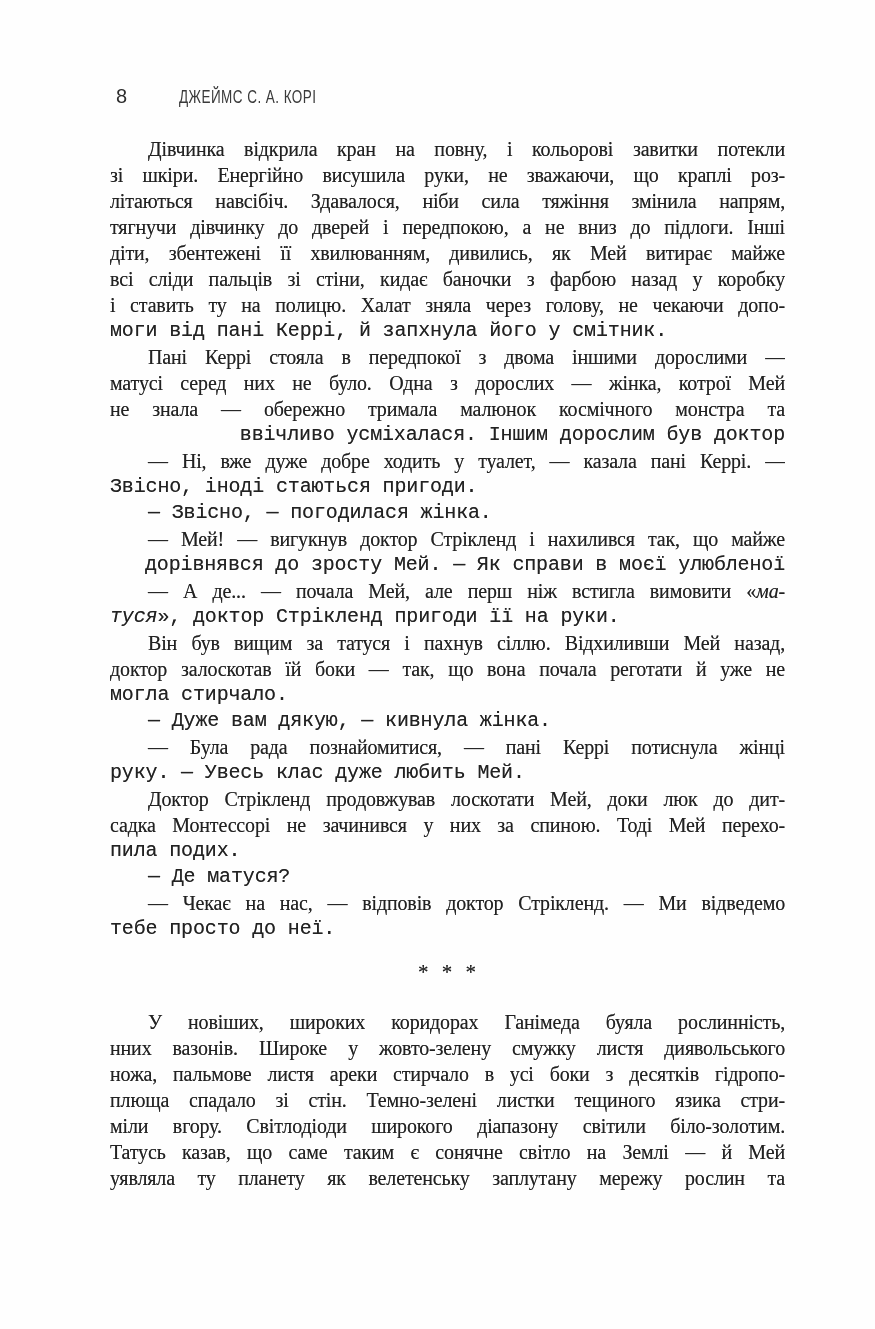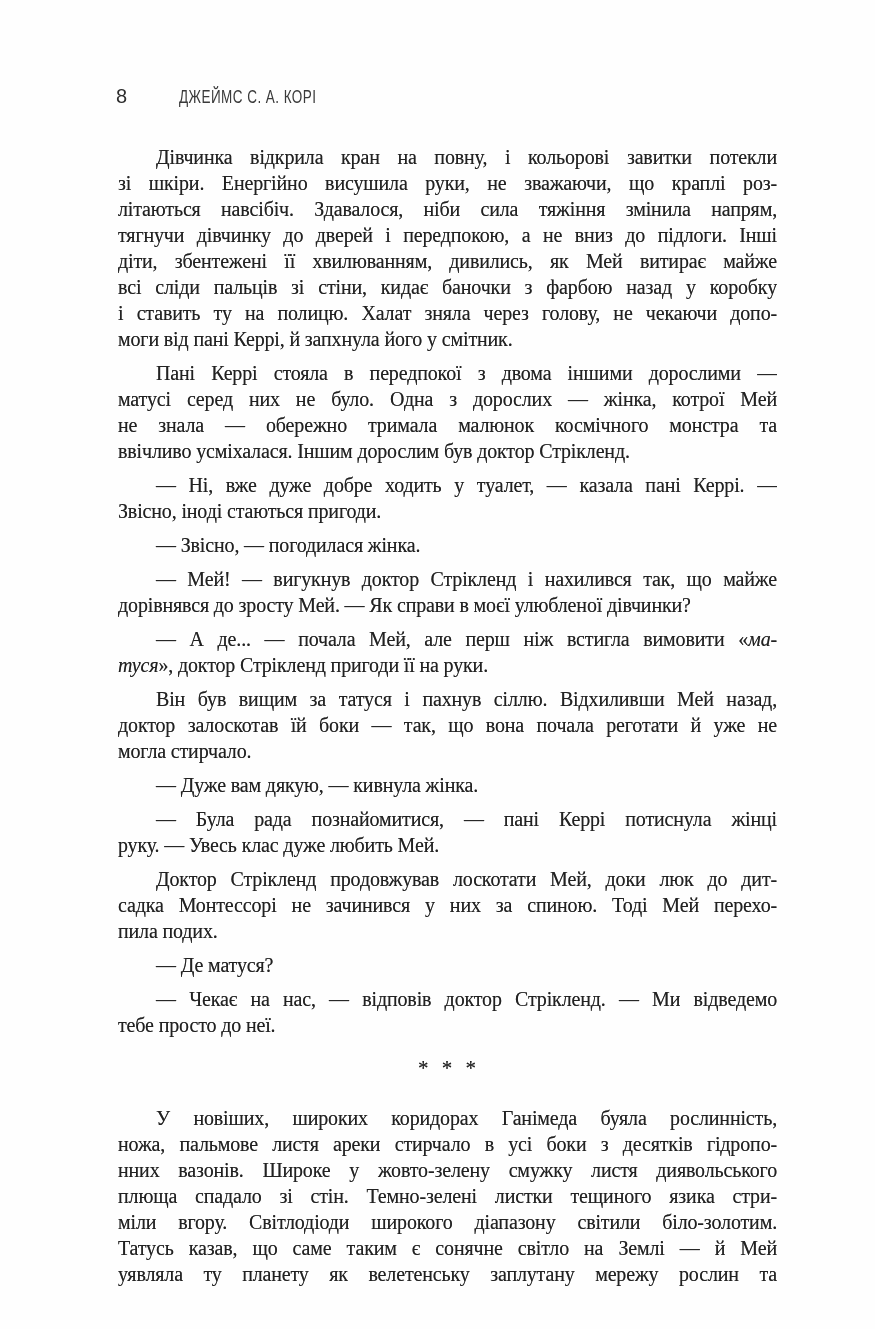--- a/index.html
+++ b/index.html
@@ -36,30 +36,30 @@
     transform-origin:left bottom;
     white-space:nowrap;
   }
   .text-block{
     position:absolute;left:110px;top:136px;width:675px;
     color:var(--text);
     font-size:20px;
     letter-spacing:-0.15px;
     text-shadow:0 0 0.4px rgba(0,0,0,0.5);
   }
-  .paragraph{margin:8px;}
+  .paragraph{margin:0;}
   .line{
     line-height:26px;
     max-height:26px;
     overflow:hidden;
     text-align:justify;
     text-align-last:justify;
   }
   .line.first{text-indent:38px;}
-  .line.last{text-align:right;text-align-last:left;}
+  .line.last{text-align:right;text-align-last:left;font-family:Liberation Mono, monospace;}
   .separator{
     line-height:26px;
     height:26px;
     margin:17px 0 24px 0;
     text-align:center;
     text-align-last:center;
     word-spacing:6px;
     letter-spacing:1px;
     font-size:21px;
   }
@@ -125,21 +125,21 @@
       <div class="paragraph">
         <div class="line first last"><span>— Де матуся?</span></div>
       </div>
       <div class="paragraph">
         <div class="line first"><span>— Чекає на нас, — відповів доктор Стрікленд. — Ми відведемо</span></div>
         <div class="line last"><span>тебе просто до неї.</span></div>
       </div>
       <div class="separator">* * *</div>
       <div class="paragraph">
         <div class="line first"><span>У новіших, широких коридорах Ганімеда буяла рослинність,</span></div>
+        <div class="line"><span>нних вазонів. Широке у жовто-зелену смужку листя диявольського</span></div>
         <div class="line"><span>ножа, пальмове листя ареки стирчало в усі боки з десятків гідропо-</span></div>
-        <div class="line"><span>нних вазонів. Широке у жовто-зелену смужку листя диявольського</span></div>
         <div class="line"><span>плюща спадало зі стін. Темно-зелені листки тещиного язика стри-</span></div>
         <div class="line"><span>міли вгору. Світлодіоди широкого діапазону світили біло-золотим.</span></div>
         <div class="line"><span>Татусь казав, що саме таким є сонячне світло на Землі — й Мей</span></div>
         <div class="line"><span>уявляла ту планету як велетенську заплутану мережу рослин та</span></div>
       </div>
     </div>
 </div>
 
 </body></html>

